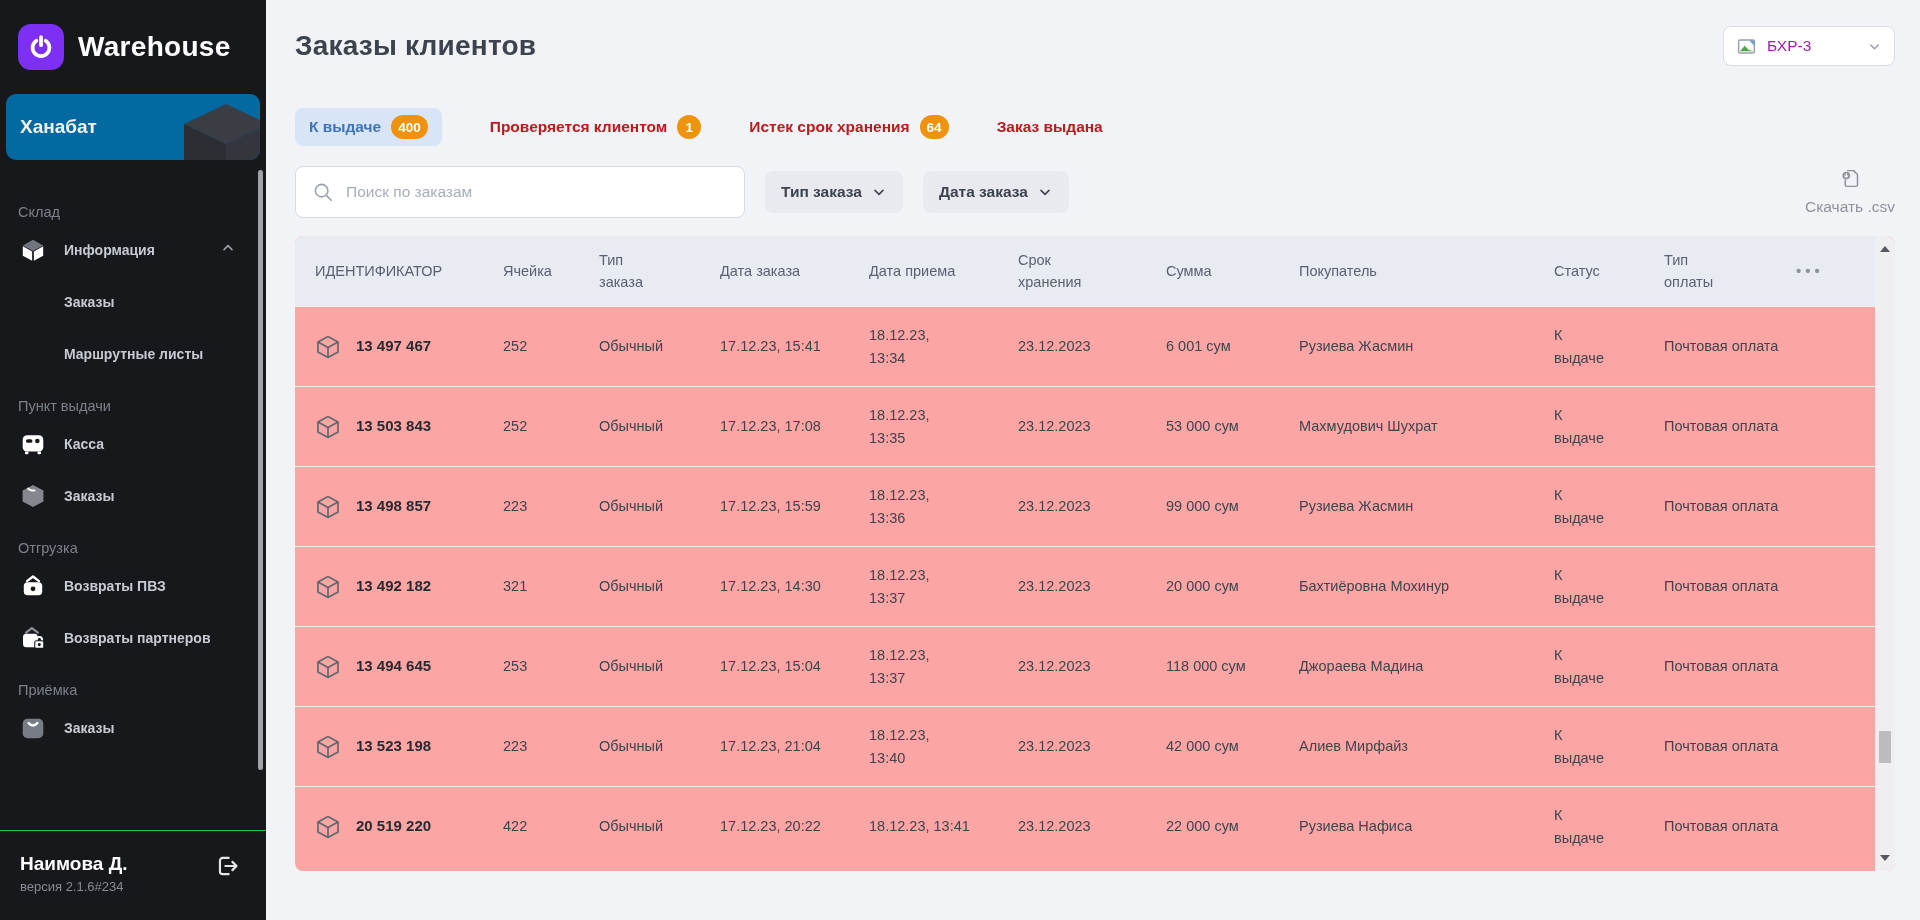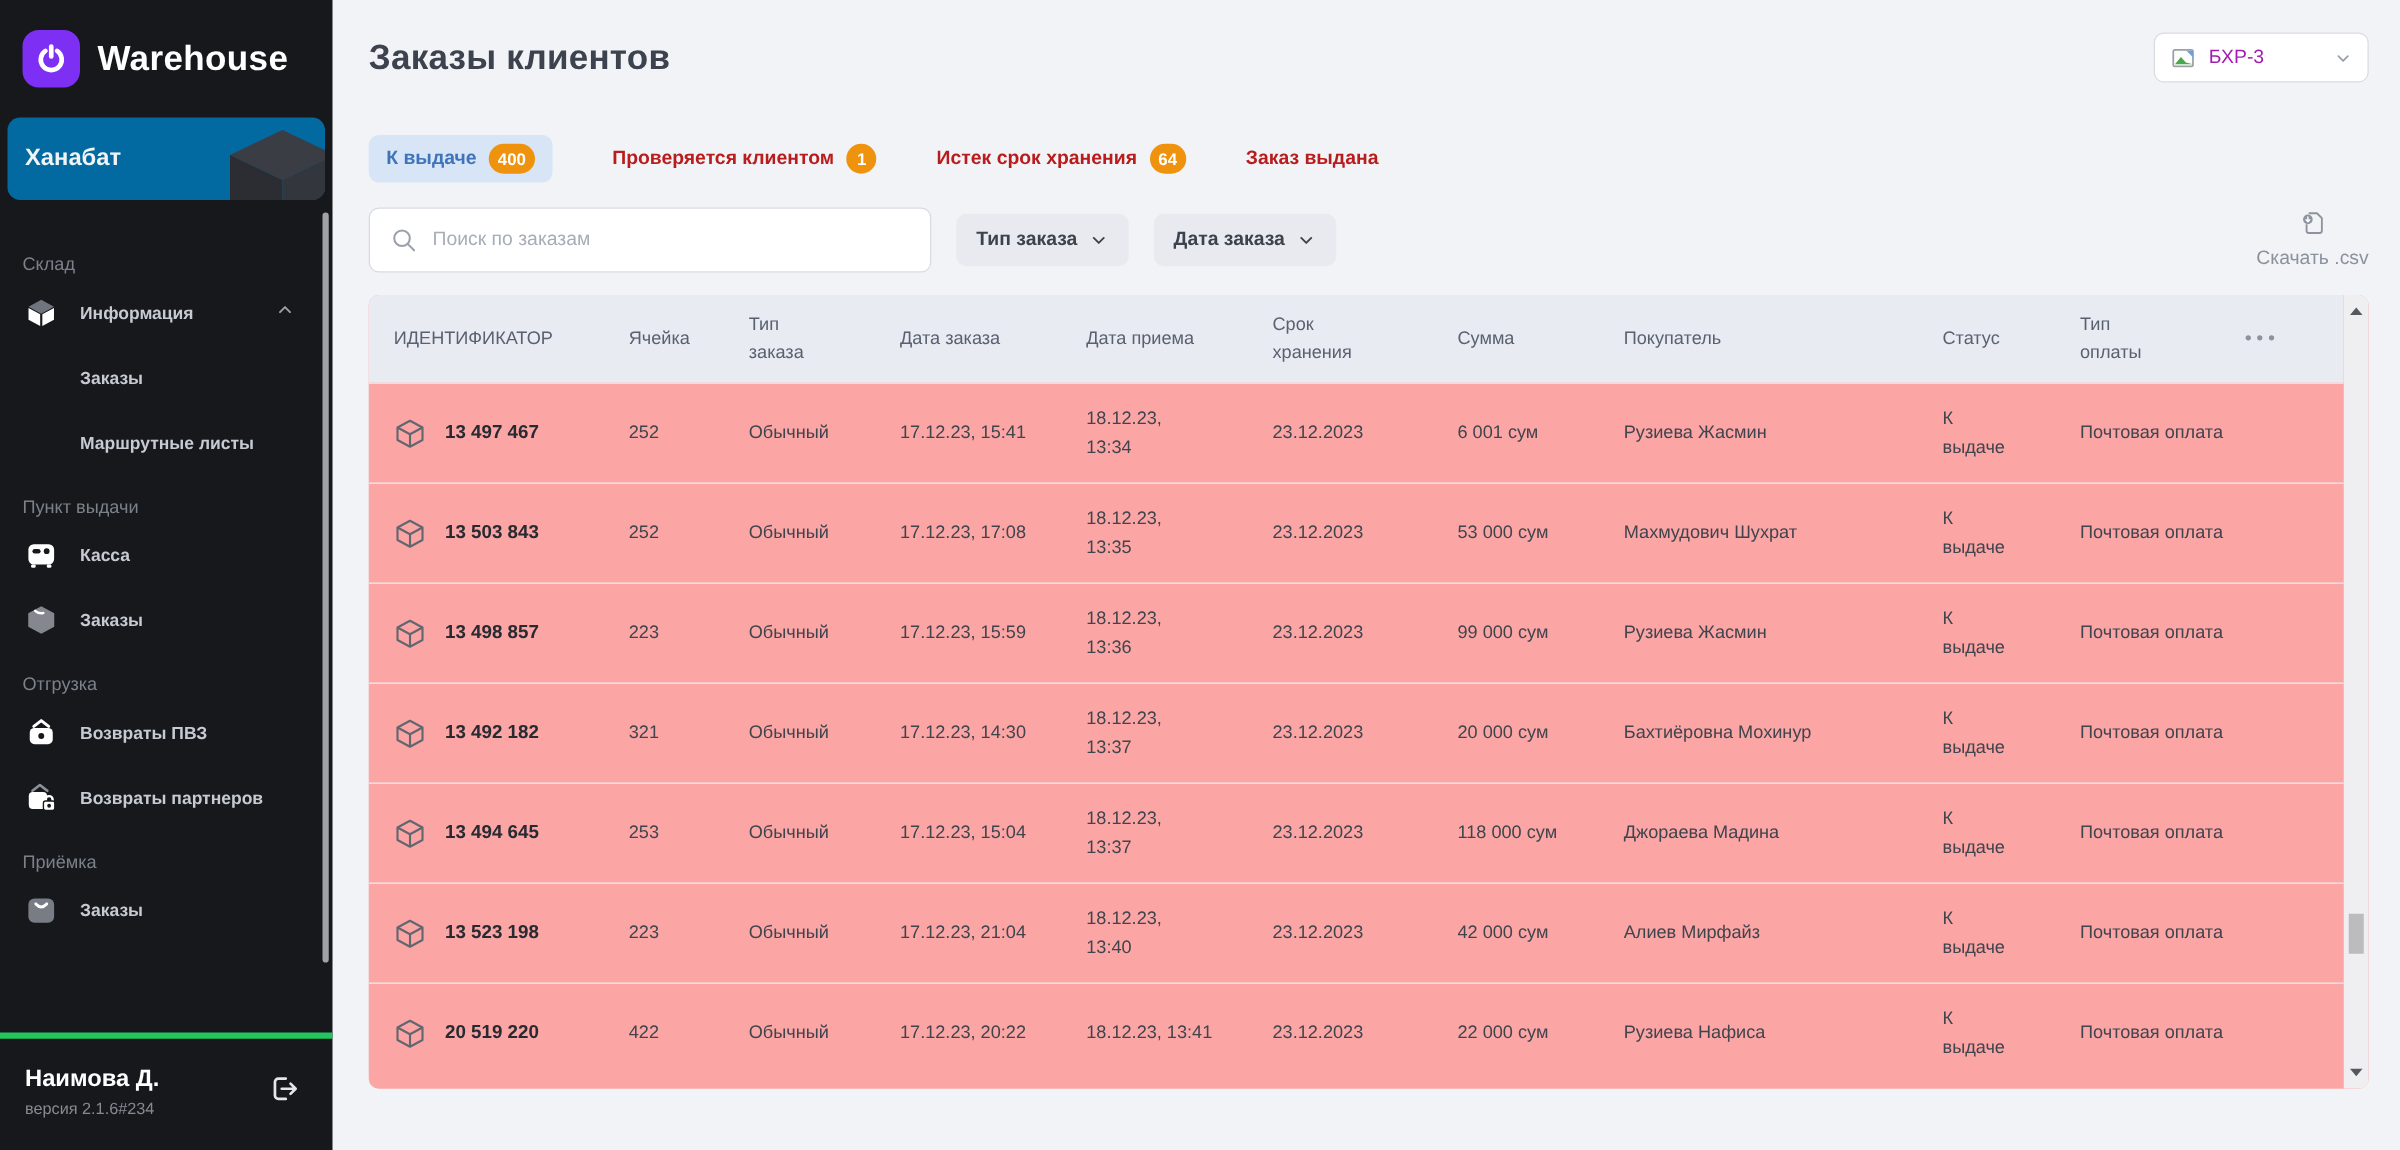--- a/index.html
+++ b/index.html
@@ -16,21 +16,21 @@
   .workspace-art { position:absolute; right:-14px; top:4px; z-index:1; }
   .nav { position:relative; padding:26px 0 0 18px; }
   .section { margin-bottom:16px; }
   .section-label { color:#7b818b; font-size:14.5px; margin:18px 0 4px 0; }
   .nav-item { display:flex; align-items:center; gap:16px; height:52px; cursor:pointer; }
   .nav-item .ico { width:30px; display:flex; justify-content:center; }
   .nav-label { font-size:14px; font-weight:600; color:#c6cbd3; }
   .nav-chevron { margin-left:auto; margin-right:30px; }
   .sub-item { display:flex; align-items:center; height:52px; padding-left:46px; cursor:pointer; }
   .side-scrollthumb { position:absolute; right:3px; top:170px; width:5px; height:600px; border-radius:3px; background:#b9bbbf; opacity:.85; }
-  .user-area { position:absolute; left:0; right:0; bottom:0; border-top:5px solid #22c55e; padding:22px 20px 26px 20px; display:flex; align-items:center; }
+  .user-area { position:absolute; left:0; right:0; bottom:0; border-top:1px solid #22c55e; padding:22px 20px 26px 20px; display:flex; }
   .user-name { color:#ffffff; font-size:19px; font-weight:700; }
   .user-version { color:#868b93; font-size:13px; margin-top:4px; }
   .logout-btn { margin-left:auto; margin-right:6px; cursor:pointer; }
 
   
   .main { flex:1; padding:0 25px 0 29px; }
   .main-header { display:flex; align-items:center; margin-top:26px; }
   .page-title { font-size:28px; font-weight:700; color:#3d434e; letter-spacing:.2px; }
   .wh-select { margin-left:auto; width:172px; height:40px; background:#fff; border:1px solid #d9dce3; border-radius:8px; display:flex; align-items:center; gap:10px; padding:0 12px; cursor:pointer; }
   .wh-select-label { font-size:15.5px; color:#a21caf; flex:1; }

